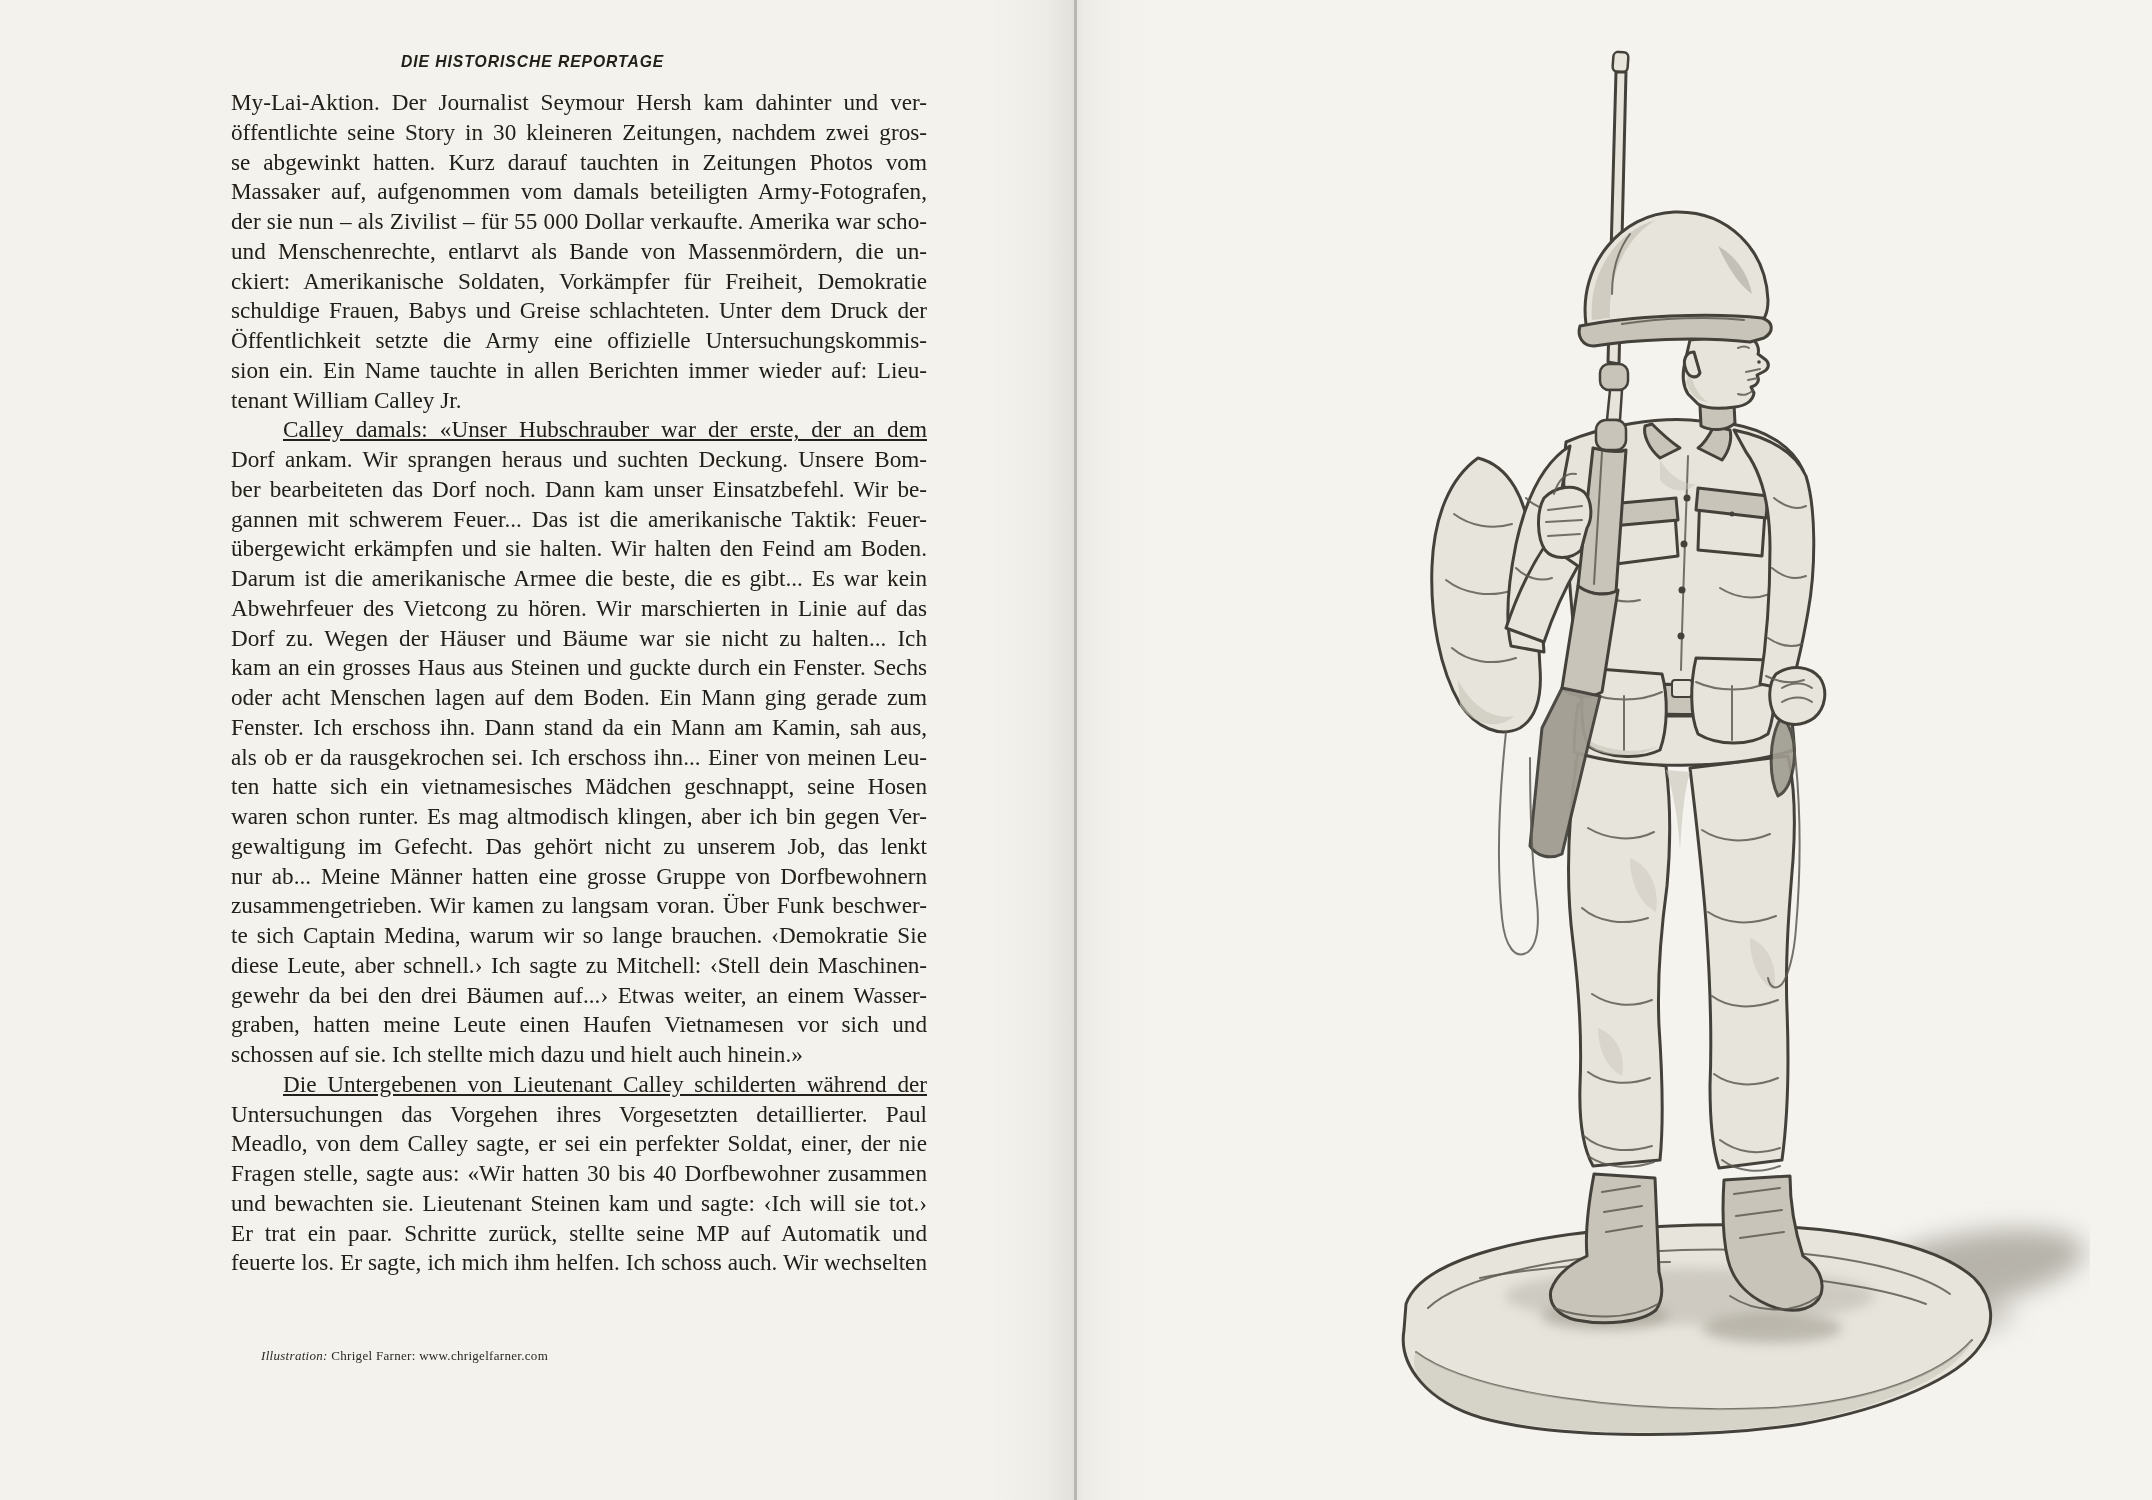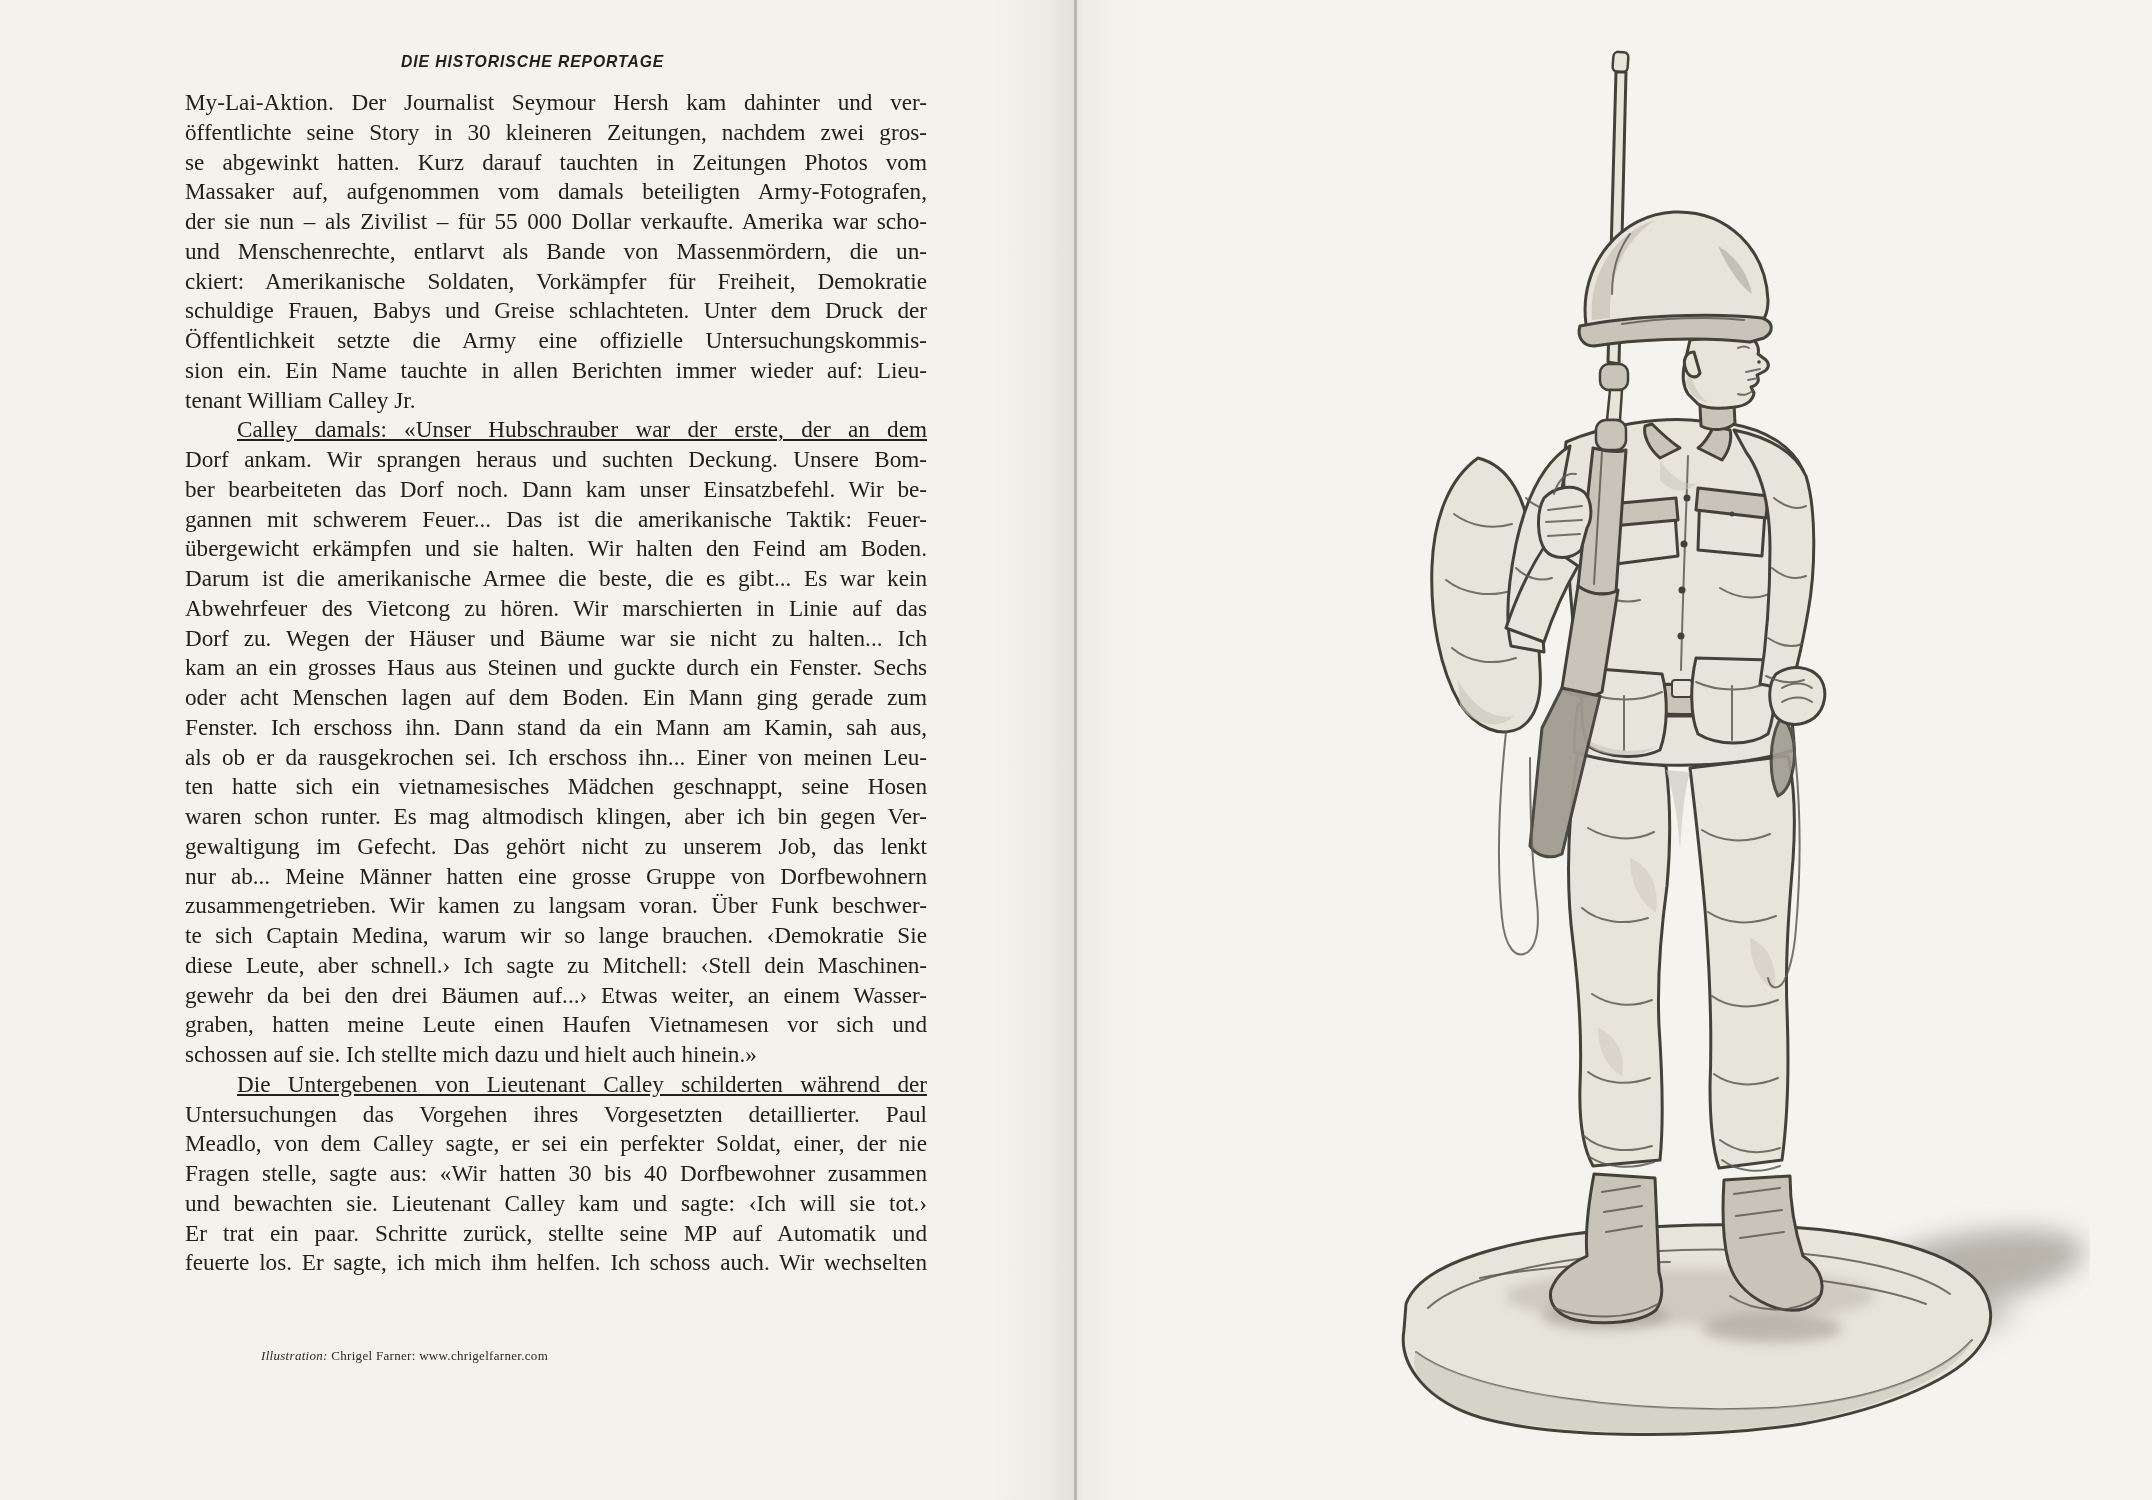--- a/index.html
+++ b/index.html
@@ -18,21 +18,21 @@
       rgba(50,46,40,0.03) 35%,
       rgba(50,46,40,0.09) 52%,
       rgba(50,46,40,0.04) 58%,
       rgba(50,46,40,0.01) 75%,
       rgba(50,46,40,0) 100%);}
   .gutter-line{position:absolute;left:1074px;top:0;width:3px;height:1500px;background:var(--gutter-line);opacity:.85;}
   .running-head{position:absolute;left:401px;top:52px;color:var(--ink);
     font-family:"Liberation Sans","DejaVu Sans",sans-serif;font-weight:700;font-style:italic;
     font-size:16.5px;letter-spacing:1px;transform:scaleX(.95);transform-origin:left top;white-space:nowrap;}
   .article{position:absolute;left:185px;top:88px;width:742px;color:var(--ink);}
-  .bodyline{font-size:23.2px;line-height:29.75px;text-align:justify;text-align-last:justify;white-space:normal;}
+  .bodyline{font-size:23.2px;line-height:29.75px;text-align:justify;text-align-last:justify;white-space:normal;margin-left:46px;}
   .bodyline.indent{padding-left:52px;text-decoration:underline;}
   .bodyline.no-justify{text-align-last:left;}
   .caption{position:absolute;left:261px;top:1348px;font-size:13px;letter-spacing:.3px;color:#2a2823;white-space:nowrap;}
   .caption .lbl{font-style:italic;}
   .illu{position:absolute;left:1330px;top:28px;width:760px;height:1420px;}
   svg .ln{stroke:var(--line);stroke-width:3;fill:none;stroke-linecap:round;stroke-linejoin:round;}
   svg .ln2{stroke:#5d5a52;stroke-width:2;fill:none;stroke-linecap:round;opacity:.85;}
   svg .fl{fill:var(--wash-light);}
   svg .fm{fill:var(--wash-mid);}
   svg .fd{fill:var(--wash-dark);}
@@ -79,21 +79,21 @@
       <div class="bodyline">zusammengetrieben. Wir kamen zu langsam voran. Über Funk beschwer-</div>
       <div class="bodyline">te sich Captain Medina, warum wir so lange brauchen. ‹Demokratie Sie</div>
       <div class="bodyline">diese Leute, aber schnell.› Ich sagte zu Mitchell: ‹Stell dein Maschinen-</div>
       <div class="bodyline">gewehr da bei den drei Bäumen auf...› Etwas weiter, an einem Wasser-</div>
       <div class="bodyline">graben, hatten meine Leute einen Haufen Vietnamesen vor sich und</div>
       <div class="bodyline no-justify">schossen auf sie. Ich stellte mich dazu und hielt auch hinein.»</div>
       <div class="bodyline indent">Die Untergebenen von Lieutenant Calley schilderten während der</div>
       <div class="bodyline">Untersuchungen das Vorgehen ihres Vorgesetzten detaillierter. Paul</div>
       <div class="bodyline">Meadlo, von dem Calley sagte, er sei ein perfekter Soldat, einer, der nie</div>
       <div class="bodyline">Fragen stelle, sagte aus: «Wir hatten 30 bis 40 Dorfbewohner zusammen</div>
-      <div class="bodyline">und bewachten sie. Lieutenant Calley kam und sagte: ‹Ich will sie tot.›</div>
+      <div class="bodyline">und bewachten sie. Lieutenant Steinen kam und sagte: ‹Ich will sie tot.›</div>
       <div class="bodyline">Er trat ein paar. Schritte zurück, stellte seine MP auf Automatik und</div>
       <div class="bodyline">feuerte los. Er sagte, ich mich ihm helfen. Ich schoss auch. Wir wechselten</div>
     </div>
 
   <div class="caption">
     <span class="lbl">Illustration:</span><span> Chrigel Farner: www.chrigelfarner.com</span>
   </div>
 
   <svg class="illu" viewBox="0 0 760 1420" xmlns="http://www.w3.org/2000/svg">
     <defs>

